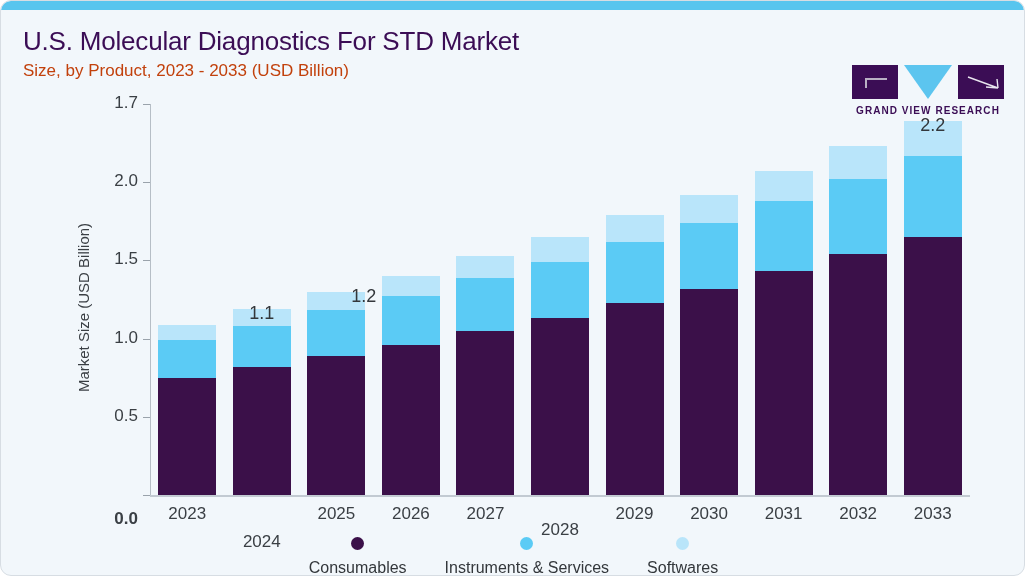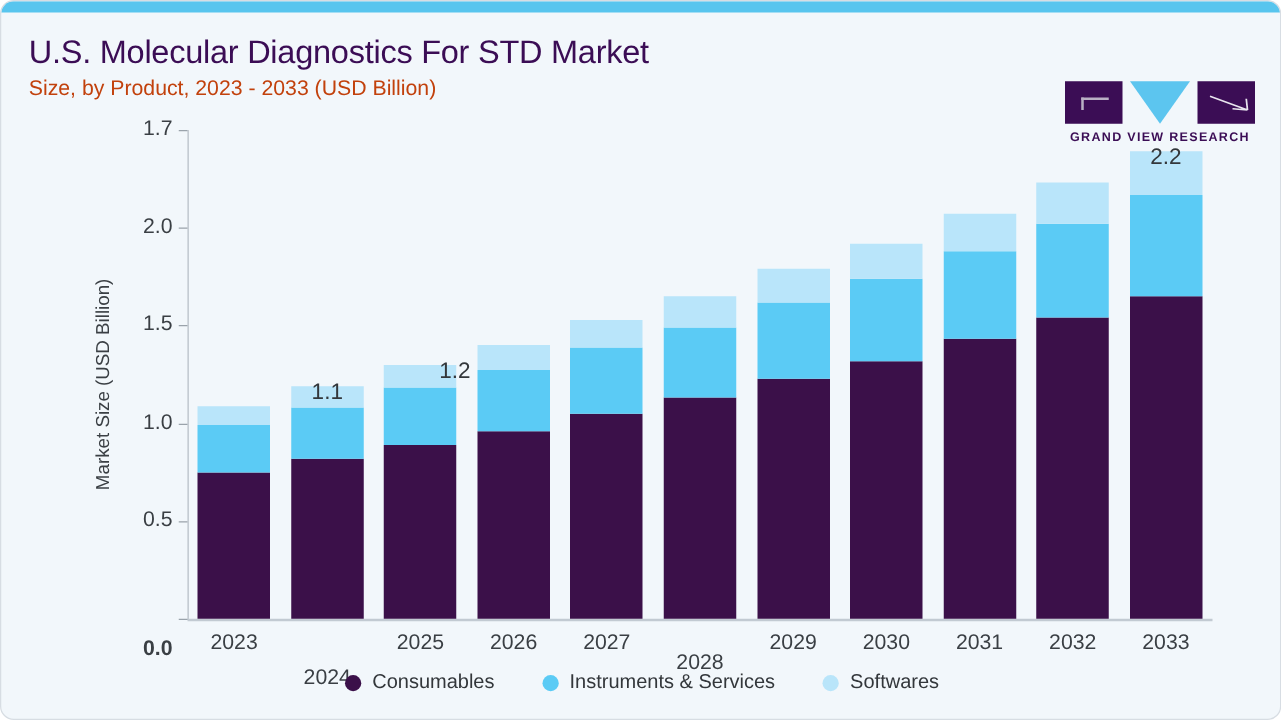--- a/index.html
+++ b/index.html
@@ -97,21 +97,21 @@
   }
   .xtick-label {
     position: absolute; top: 503px; width: 86px; text-align: center;
     font-size: 17px; color: #3a3f44;
   }
   
   #legend {
     position: absolute; left: 0; top: 536px; width: 1025px;
     display: flex; justify-content: center; align-items: center; gap: 38px;
   }
-  .legend-item { display: flex; align-items: center; gap: 9px; }
+  .legend-item { display: flex; align-items: center; gap: 9px; flex-direction: column; }
   .legend-dot { width: 13px; height: 13px; border-radius: 50%; }
   .legend-label { font-size: 16px; color: #33373b; white-space: nowrap; }
 </style>
 </head>
 <body>
 
 <div id="card">
 
   <div id="topbar"></div>
 

